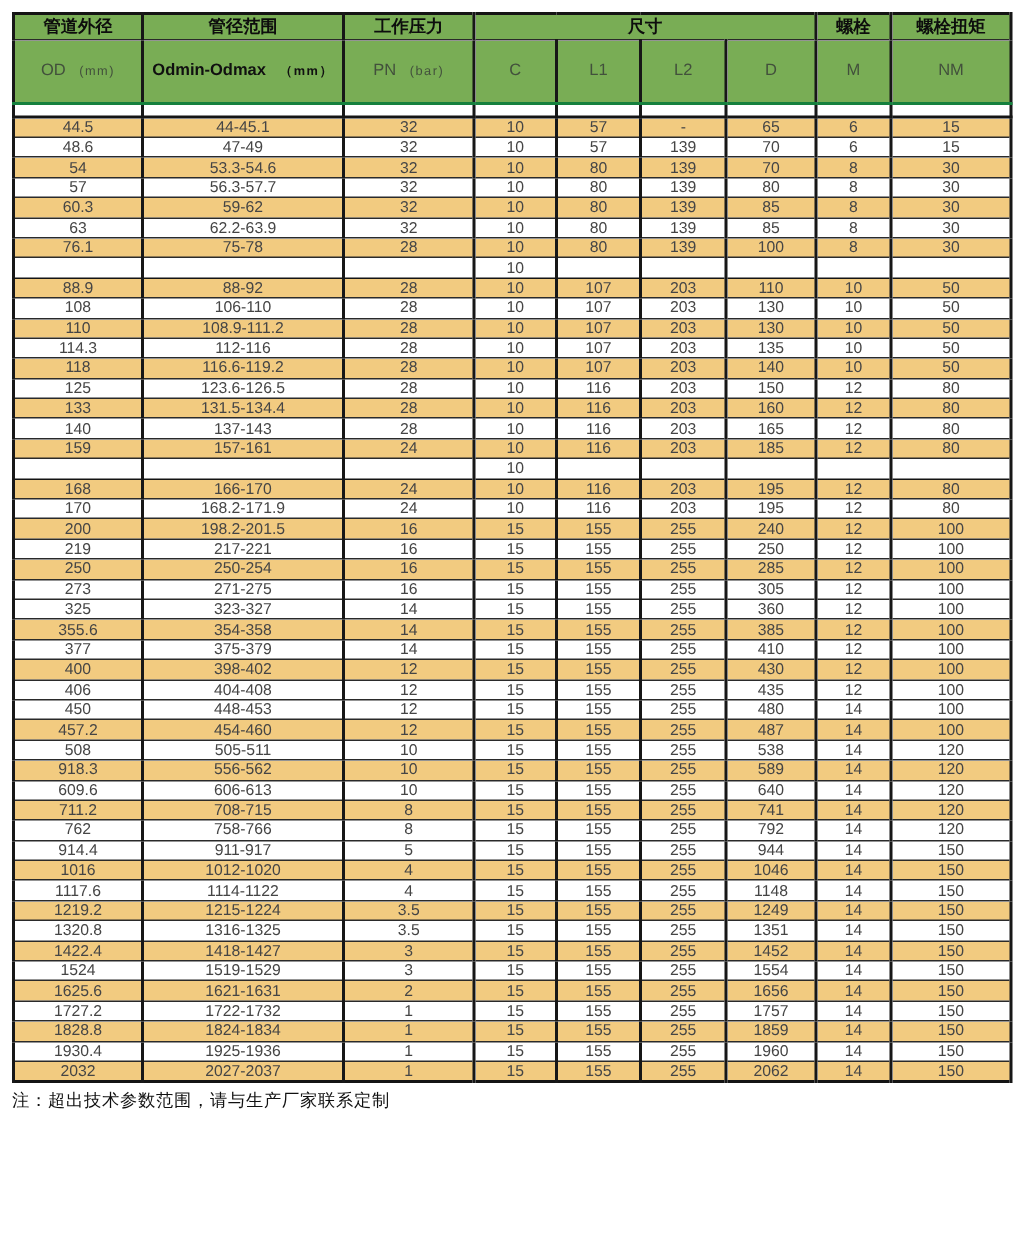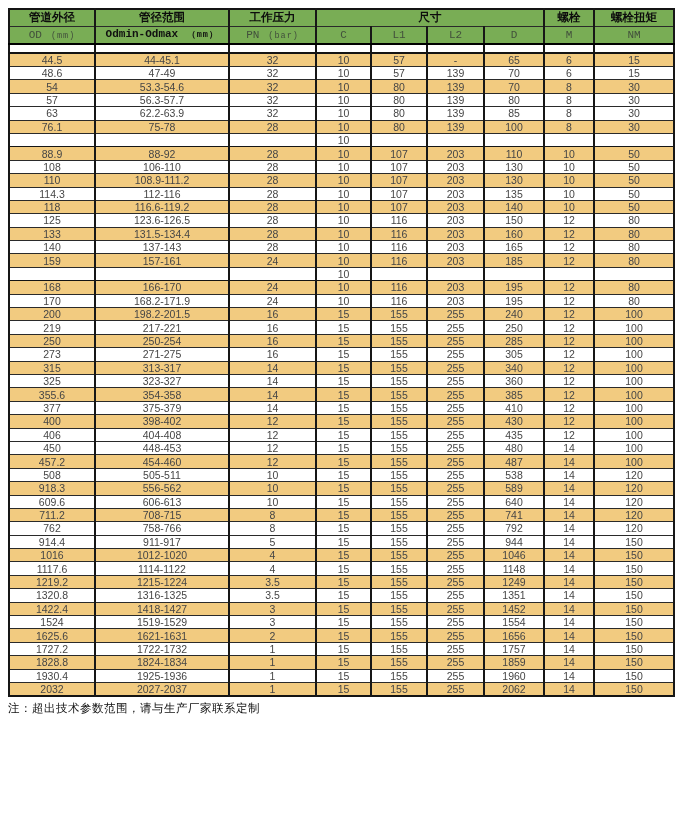--- a/index.html
+++ b/index.html
@@ -28,27 +28,26 @@
     white-space:nowrap;
   }
   thead tr.h1 th{
     height:17px;
     background:var(--header-green);
     font-size:11.5px;
     font-weight:700;
     color:#0d0d0d;
   }
   thead tr.h2 th{
-    height:18px;
+    height:43px;
     background:var(--header-green);
     font-size:11px;
     font-weight:400;
     color:#42503c;
-    border-bottom:2px solid #000000;
-    font-family:Liberation Mono, monospace;
+    border-bottom:2px solid #15803d;
   }
   thead tr.h2 th.strong{ color:#101010; font-weight:700;text-align:center; }
   .unit{ font-size:8.5px; margin-left:9px; letter-spacing:1px; }
   tbody td{
     height:13.4px;
     font-size:10.5px;
     color:#454545;
     background:#ffffff;
   }
   tbody tr.y td{ background:var(--row-yellow); }
@@ -148,31 +147,42 @@
           <td>57</td>
           <td>56.3-57.7</td>
           <td>32</td>
           <td>10</td>
           <td>80</td>
           <td>139</td>
           <td>80</td>
           <td>8</td>
           <td>30</td>
         </tr>
-        <tr>
-          <td>63</td>
-          <td>62.2-63.9</td>
+        <tr class="y">
+          <td>60.3</td>
+          <td>59-62</td>
           <td>32</td>
           <td>10</td>
           <td>80</td>
           <td>139</td>
           <td>85</td>
           <td>8</td>
           <td>30</td>
         </tr>
+        <tr>
+          <td>63</td>
+          <td>62.2-63.9</td>
+          <td>32</td>
+          <td>10</td>
+          <td>80</td>
+          <td>139</td>
+          <td>85</td>
+          <td>8</td>
+          <td>30</td>
+        </tr>
         <tr class="y">
           <td>76.1</td>
           <td>75-78</td>
           <td>28</td>
           <td>10</td>
           <td>80</td>
           <td>139</td>
           <td>100</td>
           <td>8</td>
           <td>30</td>
@@ -354,31 +364,20 @@
           <td>100</td>
         </tr>
         <tr>
           <td>273</td>
           <td>271-275</td>
           <td>16</td>
           <td>15</td>
           <td>155</td>
           <td>255</td>
           <td>305</td>
-          <td>12</td>
-          <td>100</td>
-        </tr>
-        <tr class="y">
-          <td>315</td>
-          <td>313-317</td>
-          <td>14</td>
-          <td>15</td>
-          <td>155</td>
-          <td>255</td>
-          <td>340</td>
           <td>12</td>
           <td>100</td>
         </tr>
         <tr>
           <td>325</td>
           <td>323-327</td>
           <td>14</td>
           <td>15</td>
           <td>155</td>
           <td>255</td>

